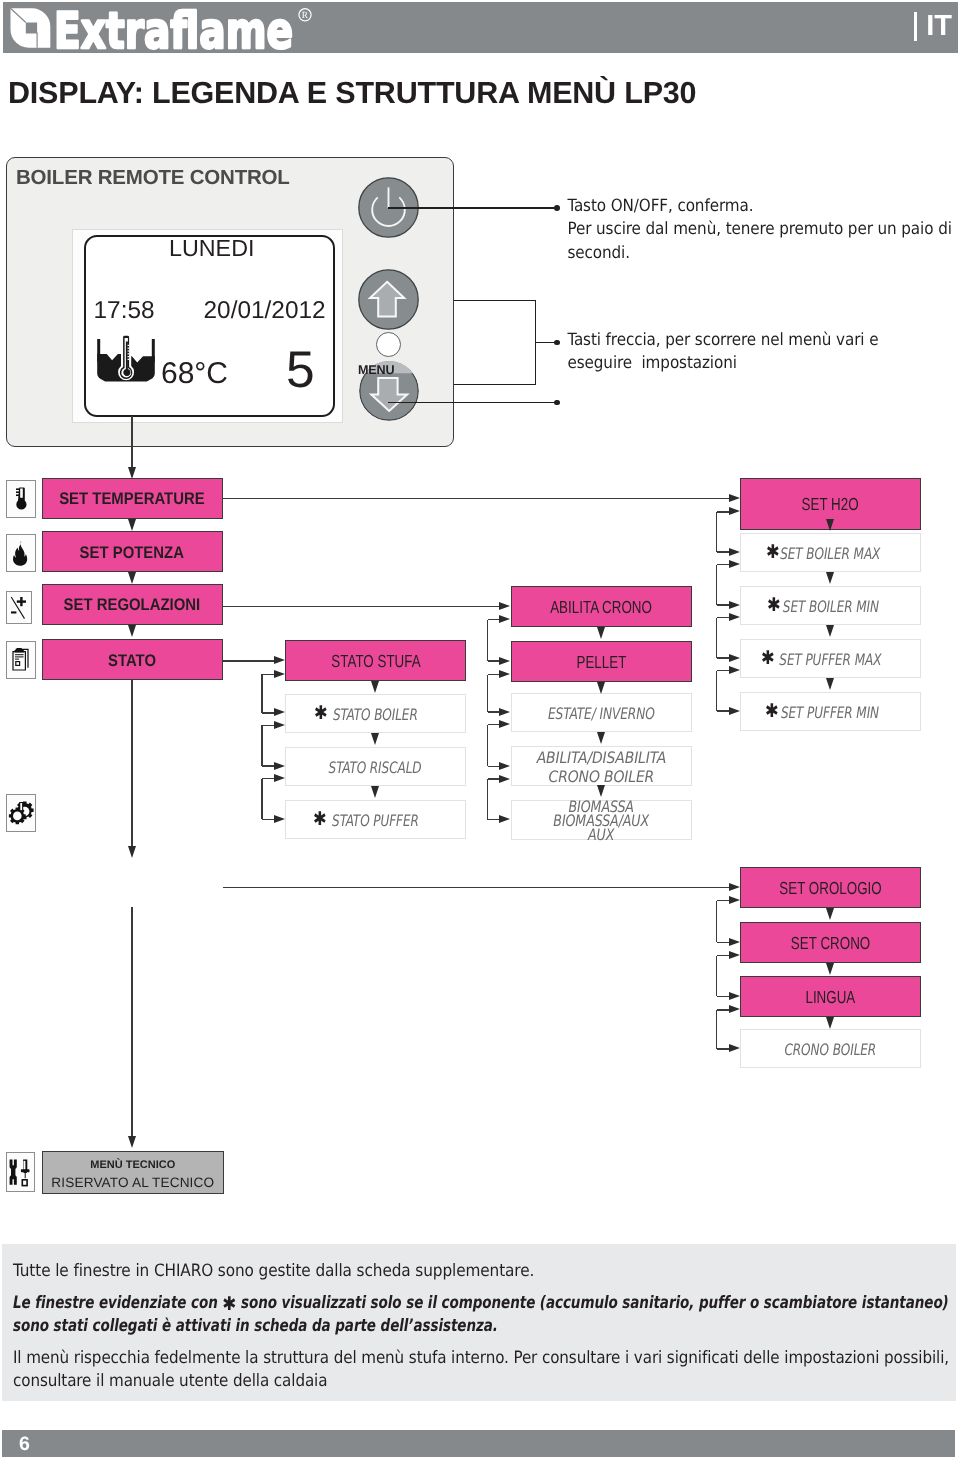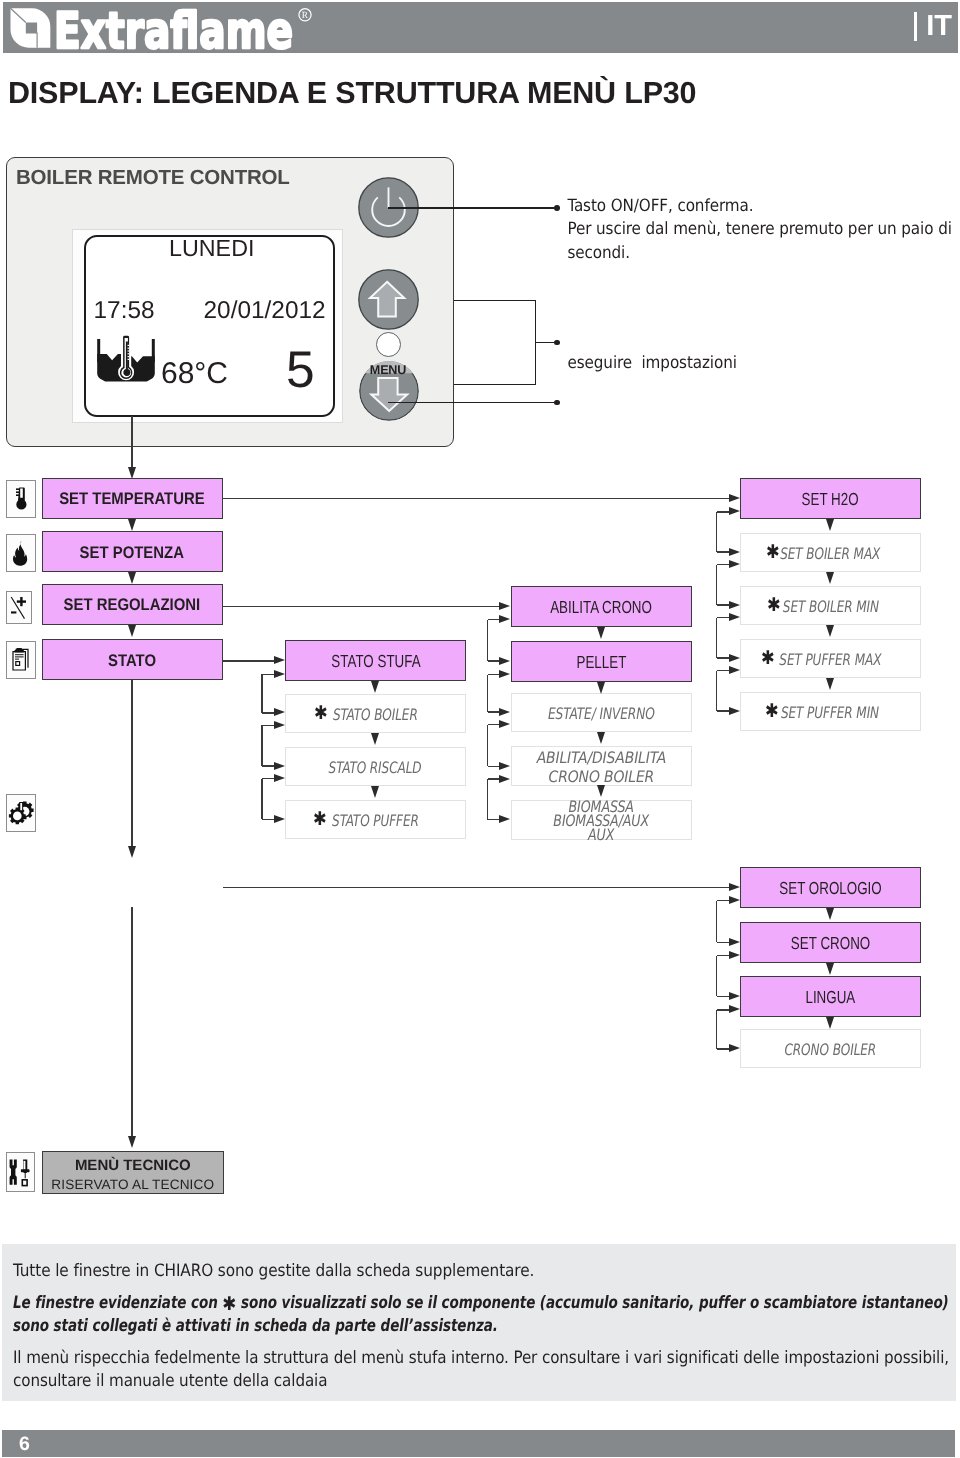--- a/index.html
+++ b/index.html
@@ -31,35 +31,35 @@
 #lcddate{left:203.5px;top:298.5px;font-size:24.4px;line-height:24.4px;white-space:nowrap;}
 #lcdtemp{left:161px;top:359px;font-size:30px;line-height:30px;white-space:nowrap;}
 #lcdpow{left:286px;top:344px;font-size:51.5px;line-height:51.5px;white-space:nowrap;}
 #wthermo{position:absolute;left:95.5px;top:328px;}
 .btn{position:absolute;}
 #btnpower{left:358px;top:177px;}
 #btnup{left:358px;top:269px;}
 #btnled{position:absolute;left:376px;top:332px;width:25px;height:25px;border-radius:50%;
         background:#fff;border:1px solid #5f6366;box-sizing:border-box;}
 #btnmenu{left:359px;top:361px;overflow:hidden;border-radius:50%;width:60px;height:60px;}
-#menulabel{position:absolute;left:358px;top:363px;width:60px;text-align:center;font-size:12.6px;
+#menulabel{position:absolute;left:358px;top:363px;width:60px;text-align:left;font-size:12.6px;
            font-weight:bold;color:#231f20;letter-spacing:-0.2px;}
 
 
 .cline{position:absolute;background:#231f20;}
 .cdot{position:absolute;width:5.8px;height:5.8px;border-radius:50%;background:#231f20;}
 .ctext{position:absolute;color:#231f20;font-size:16.9px;line-height:23.3px;
        font-family:"DejaVu Sans Condensed","Liberation Sans",sans-serif;letter-spacing:-0.1px;}
 .cbracket{position:absolute;border:1.4px solid #231f20;box-sizing:border-box;}
 .cnote{font-size:13.8px;letter-spacing:-0.1px;margin-left:5px;}
 
 
 .box{position:absolute;box-sizing:border-box;display:flex;align-items:center;justify-content:center;
      text-align:center;color:#231f20;letter-spacing:-0.15px;padding-top:2px;}
-.bdark{background:#f0abfc;border:1.6px solid #3a3a3a;justify-content:center;}
+.bdark{background:#ec4899;border:1.6px solid #3a3a3a;justify-content:center;}
 .blight{background:#fff;border:1.4px solid #e2e2e2;color:#6d6d6d;font-style:italic;
         font-family:"DejaVu Sans Condensed","Liberation Sans",sans-serif;}
 .blight > span, .blight .ml{display:inline-block;transform:scaleX(0.86);transform-origin:center;}
 .blight .ml{display:flex;white-space:nowrap;}
 .bgray{background:#b4b4b4;border:1.7px solid #3a3a3a;}
 .ibox{position:absolute;background:#fcfcfc;border:1px solid #8e8e8e;box-sizing:border-box;
       display:flex;align-items:center;justify-content:center;}
 .ln{position:absolute;background:#3a3a3a;}
 .star{font-family:"DejaVu Sans",sans-serif;font-style:normal;color:#231f20;
       font-size:19px;line-height:0;position:absolute;top:50%;margin-top:0px;}
@@ -173,21 +173,21 @@
   <div class="ctext" style="left:567.5px;top:194px;width:391px;text-align:justify;">
     <span>Tasto ON/OFF, conferma.</span><br>
     <span>Per uscire dal menù, tenere premuto per un paio di</span><br>
     <span>secondi.</span>
   </div>
 
   <div class="cbracket" style="left:454px;top:299.5px;width:81.5px;height:85px;border-left:none;"></div>
   <div class="cline" style="left:535.5px;top:341.6px;width:19.5px;height:1.5px;"></div>
   <div class="cdot" style="left:554.3px;top:339.5px;"></div>
   <div class="ctext" style="left:567.5px;top:328px;">
-    <br>
+    <span>Tasti freccia, per scorrere nel menù vari e</span><br>
     <span>eseguire&nbsp; impostazioni</span>
   </div>
 
   <div class="cline" style="left:388px;top:401.8px;width:167px;height:1.5px;"></div>
   <div class="cdot" style="left:554.3px;top:399.6px;"></div>
 
 <div class="ln" style="left:223.0px;top:660.15px;width:50.6px;height:1.5px;"></div>
 <div class="rtri" style="left:273.6px;top:656.3px;"></div>
 <div class="rtri" style="left:273.6px;top:669.7px;"></div>
 <div class="ln" style="left:261.8px;top:673.55px;width:11.8px;height:1.5px;"></div>
@@ -322,21 +322,21 @@
       <div class="ml" style="transform:scaleX(0.9);line-height:14.0px;">
         <span>BIOMASSA</span>
         <span>BIOMASSA/AUX</span>
         <span>AUX</span>
       </div>
     </div>
 <div class="vtri" style="left:596.6px;top:626.8px;"></div>
 <div class="vtri" style="left:596.6px;top:681.6px;"></div>
 <div class="vtri" style="left:596.6px;top:731.7px;"></div>
 <div class="vtri" style="left:596.6px;top:785.3px;"></div>
-<div class="box bdark" style="left:740px;top:477.9px;width:181px;height:41.0px;font-size:17.4px;">
+<div class="box bdark" style="left:740px;top:477.9px;width:181px;height:52px;font-size:17.4px;">
       <span style="display:inline-block;transform:scaleX(0.77);letter-spacing:0px;">SET H2O</span>
     </div>
 <div class="box blight" style="left:740px;top:532.6px;width:181px;height:39.0px;font-size:15.7px;">
       <span class="star" style="left:23.5px;">✱</span>
       <span style="transform:scaleX(0.86);">SET BOILER MAX</span>
     </div>
 <div class="box blight" style="left:740px;top:585.6px;width:181px;height:39.0px;font-size:15.7px;">
       <span class="star" style="left:25.0px;">✱</span>
       <span style="transform:scaleX(0.86);">SET BOILER MIN</span>
     </div>
@@ -361,21 +361,21 @@
 <div class="box bdark" style="left:740px;top:976.0px;width:181px;height:41.0px;font-size:17.4px;">
       <span style="display:inline-block;transform:scaleX(0.77);letter-spacing:0px;">LINGUA</span>
     </div>
 <div class="box blight" style="left:740px;top:1029.4px;width:181px;height:39.0px;font-size:15.7px;">
       <span style="transform:scaleX(0.86);">CRONO BOILER</span>
     </div>
 <div class="vtri" style="left:826.1px;top:907.8px;"></div>
 <div class="vtri" style="left:826.1px;top:962.8px;"></div>
 <div class="vtri" style="left:826.1px;top:1017.0px;"></div>
 <div class="box bgray" style="left:42px;top:1151.4px;width:181.6px;height:42.8px;flex-direction:column;line-height:1.38;padding-top:5px;box-sizing:border-box;">
-      <span style="font-size:15.0px;font-weight:bold;white-space:nowrap;letter-spacing:0px;">MENÙ TECNICO</span>
+      <span style="font-size:11px;font-weight:bold;white-space:nowrap;letter-spacing:0px;">MENÙ TECNICO</span>
       <span style="font-size:13.6px;white-space:nowrap;letter-spacing:0.15px;">RISERVATO AL TECNICO</span>
     </div>
 <div class="ibox" style="left:6.4px;top:479.6px;width:29.4px;height:38.8px;">
       <svg width="20" height="26" viewBox="0 0 20 26">
   <path fill="#111" d="M8.2 1.4 h4.4 a1.2 1.2 0 0 1 1.2 1.2 V14.6 a5.1 5.1 0 1 1 -6.8 0 Z"></path>
   <path fill="#fff" d="M9.2 2.6 h2.6 v9.2 h-2.6 Z"></path>
   <g fill="#111">
     <rect x="5.0" y="2.4" width="3.6" height="1.6"></rect>
     <rect x="5.0" y="5.4" width="3.6" height="1.6"></rect>
     <rect x="5.0" y="8.4" width="3.6" height="1.6"></rect>

